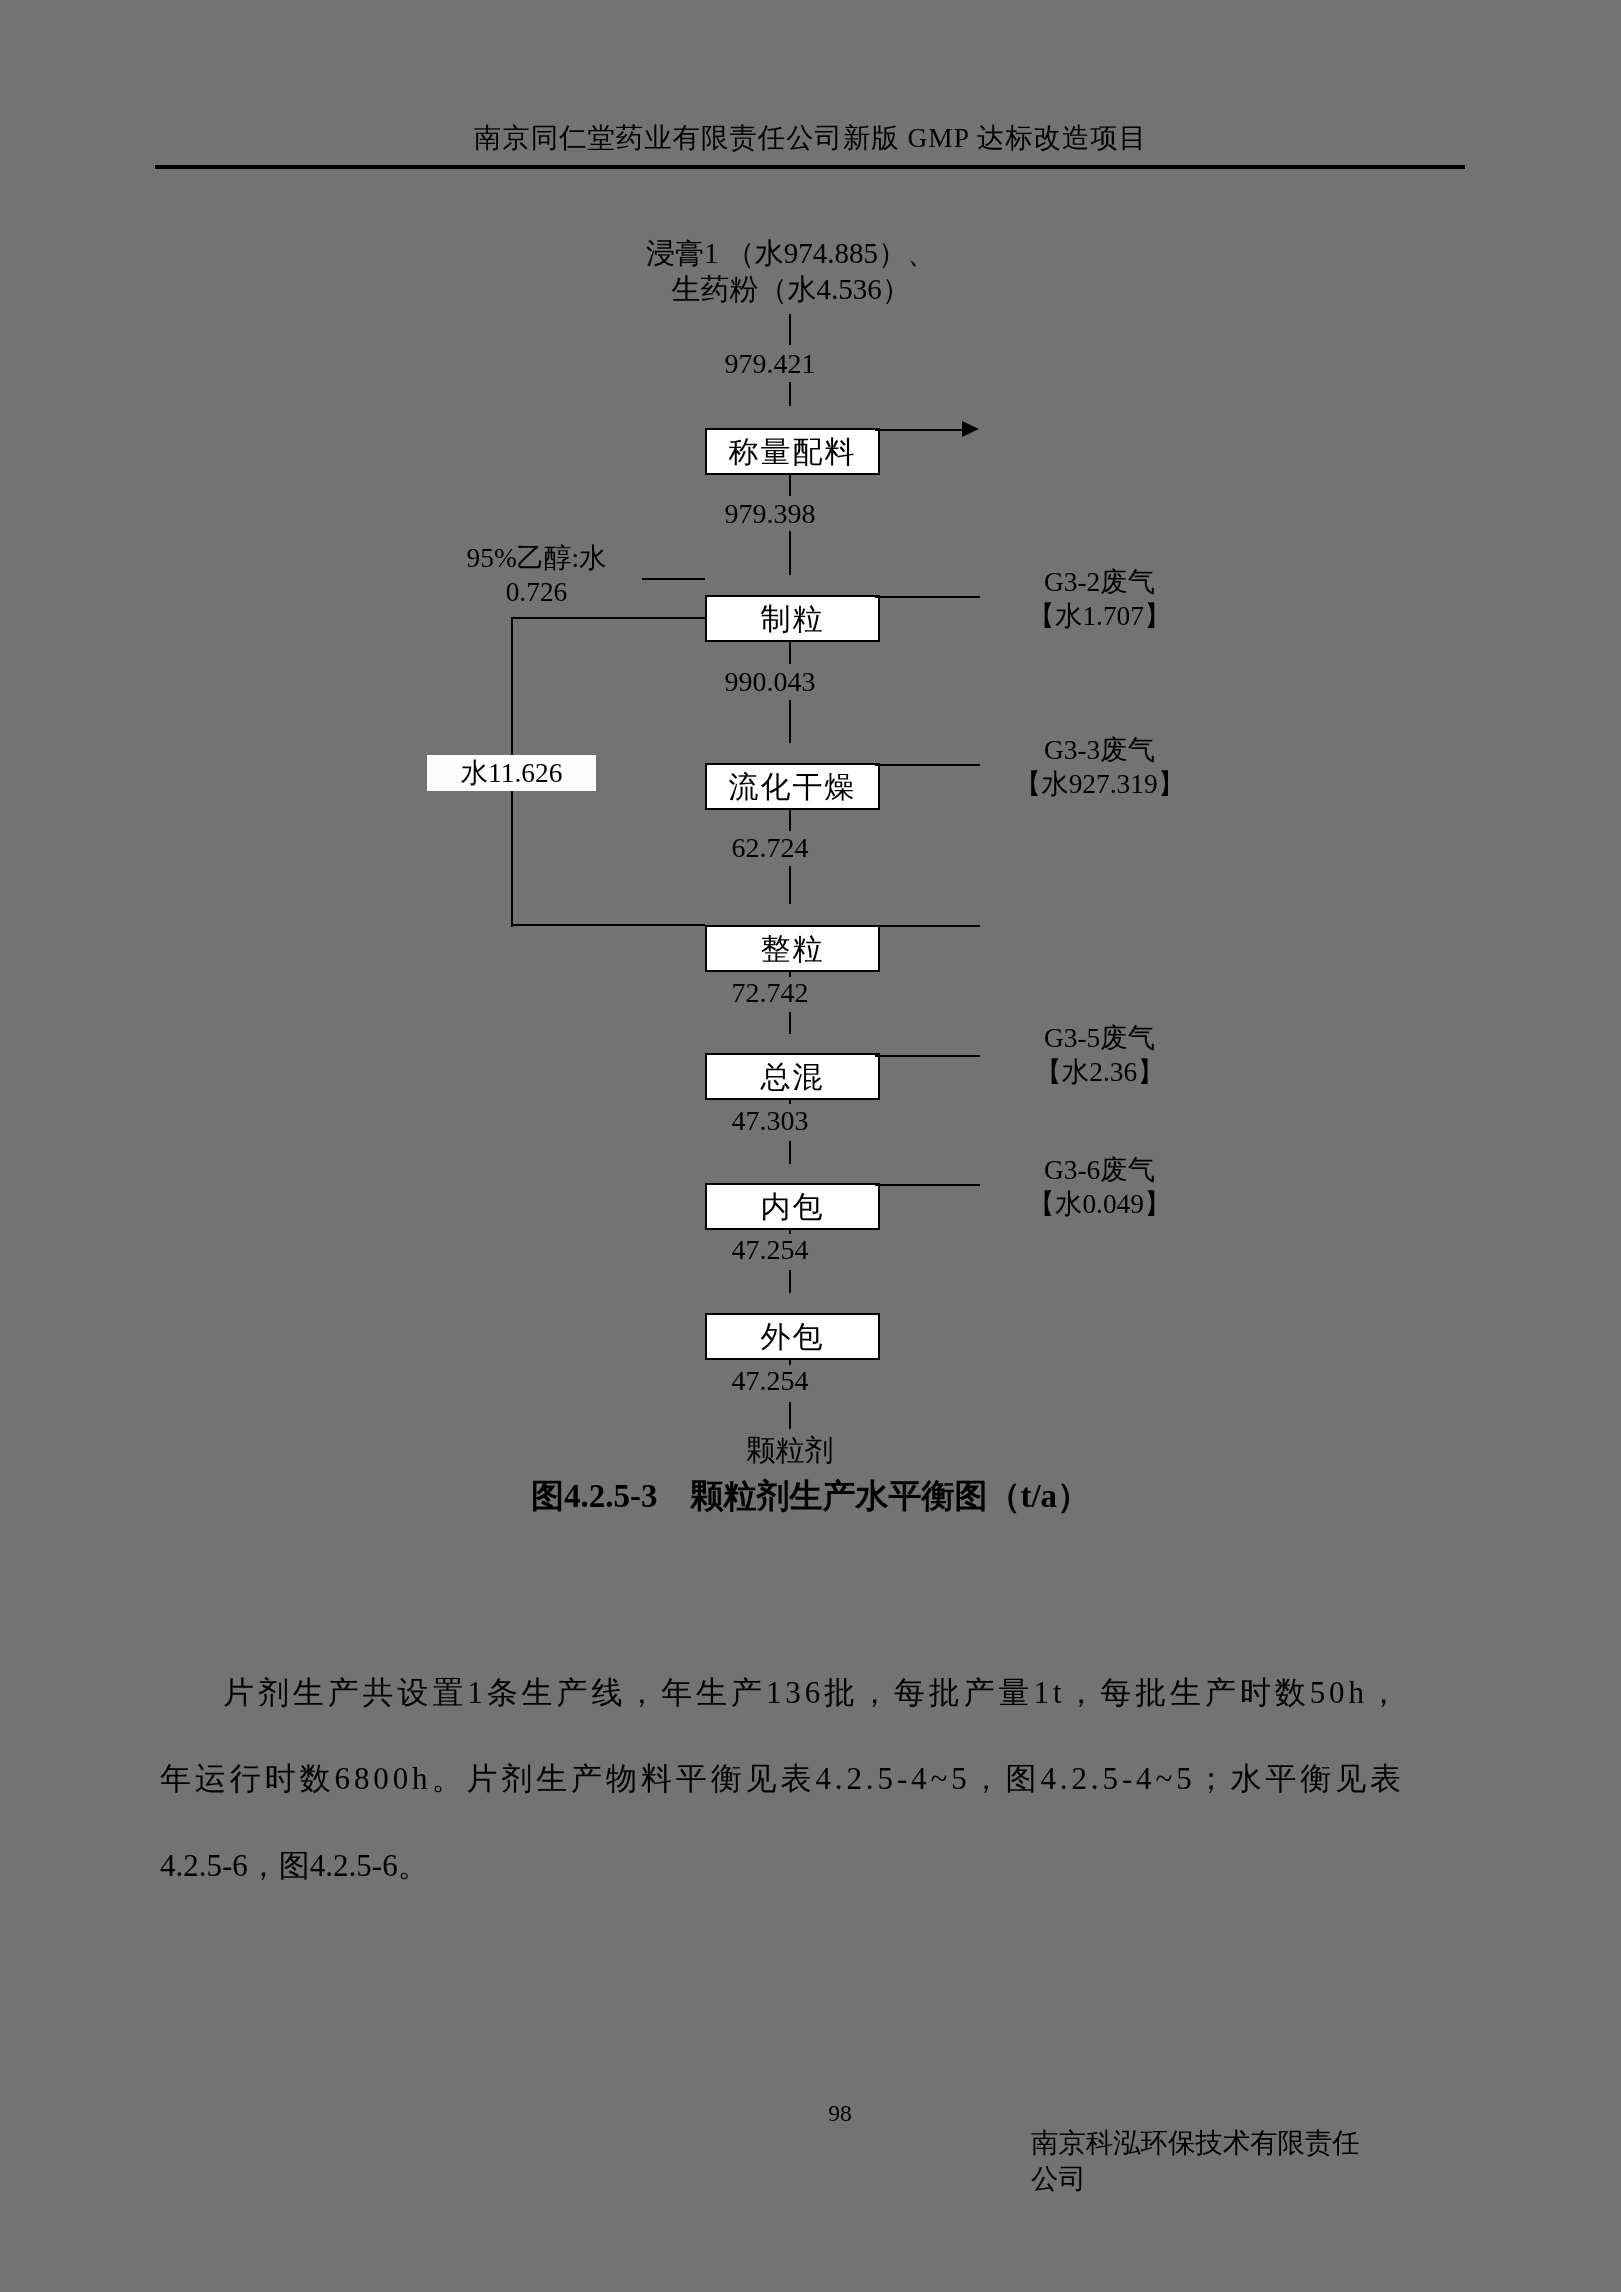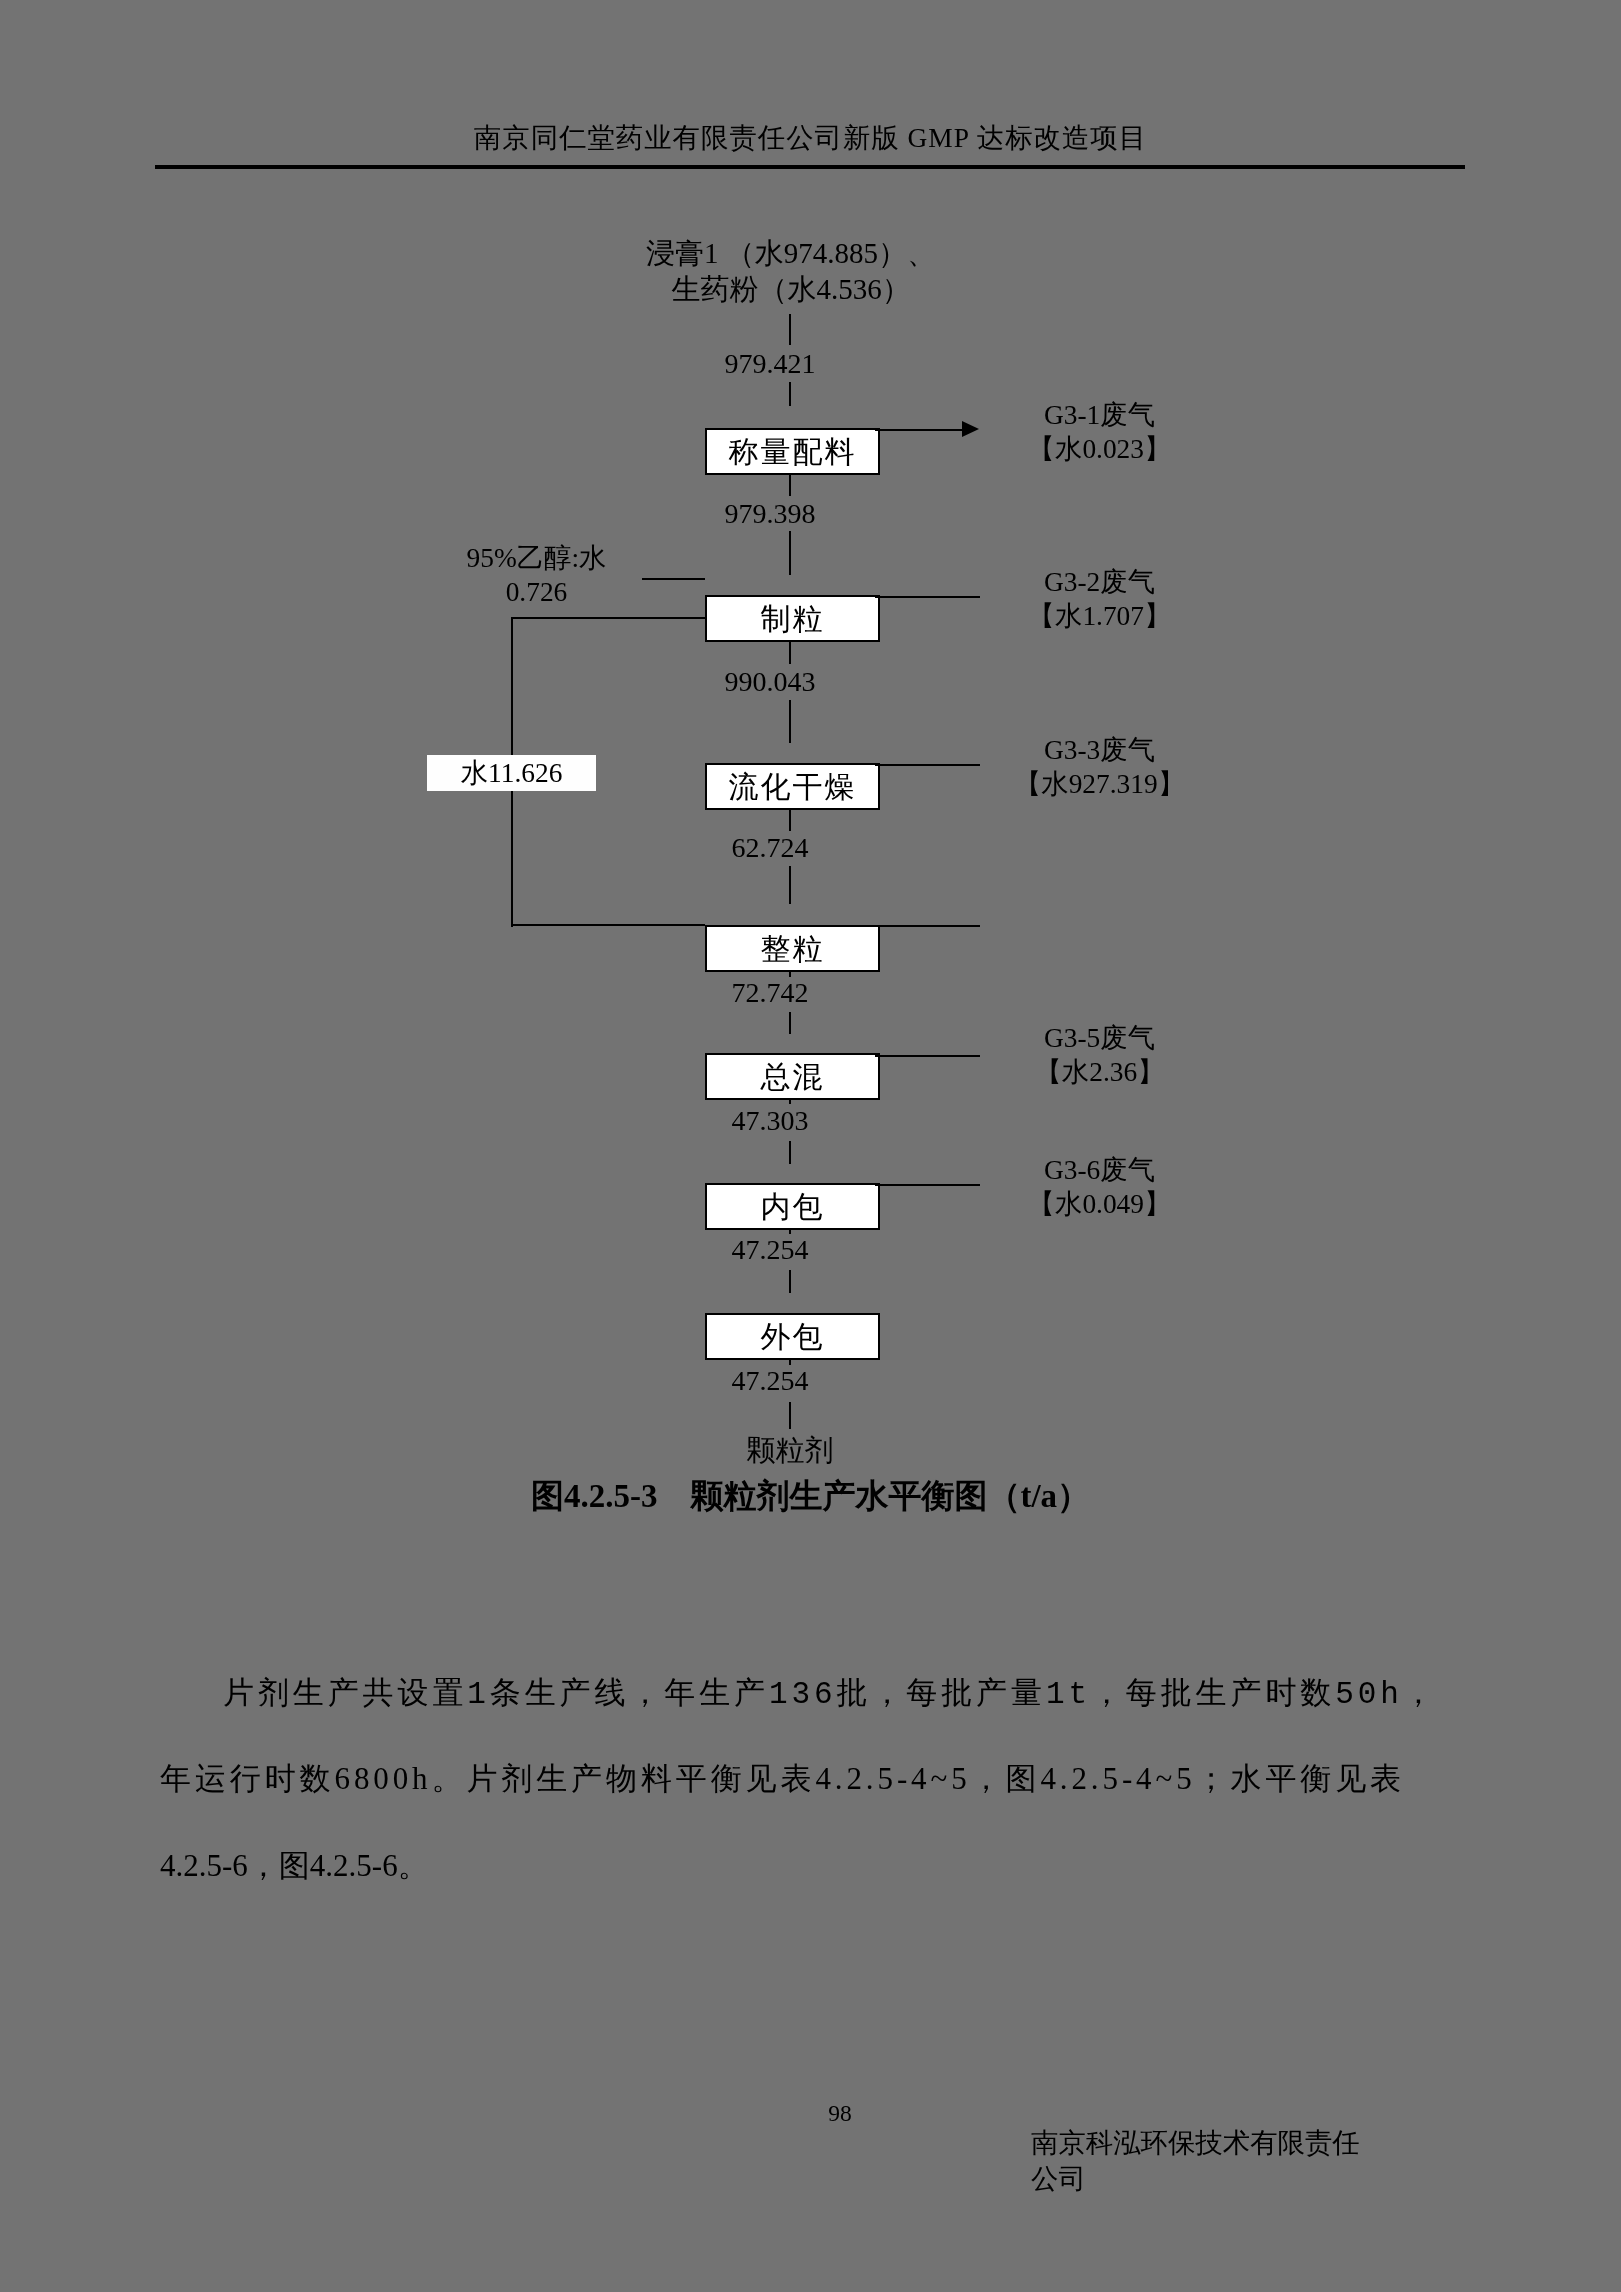--- a/index.html
+++ b/index.html
@@ -34,21 +34,21 @@
     border-bottom:8.8px solid transparent;
   }
   .src{left:497px;width:588px;font-size:29px;line-height:36px;text-align:center;}
   .ethanol{left:431px;width:211px;font-size:27.4px;line-height:34px;text-align:center;}
   .waterlbl{left:427px;width:169px;font-size:27.4px;text-align:center;background:#fefefe;}
   .product{left:692px;width:196px;font-size:29px;text-align:center;}
   .caption{left:0;top:1474px;width:1621px;font-size:33px;font-weight:bold;text-align:center;}
   .heading{left:160px;top:1608px;font-size:32px;font-weight:bold;}
   .para{left:160px;width:1313px;font-size:31px;white-space:nowrap;}
   .ls{letter-spacing:3.9px;}
-  .indent{padding-left:63px;font-family:Liberation Mono, monospace;}
+  .indent{padding-left:63px;}
   .pageno{left:0;top:2100px;width:1680px;font-size:23.5px;text-align:center;}
   .footer-co{left:1031px;top:2125px;width:353px;font-size:27.4px;}
 </style>
 </head>
 <body>
 
 <div class="page">
 
   <div class="abs ctr header-title">南京同仁堂药业有限责任公司新版 GMP 达标改造项目</div>
   <div class="abs header-rule"></div>
@@ -93,24 +93,20 @@
   <div class="abs fbox" style="top:1293px">外包</div>
 
   <div class="abs hline" style="top:429px;left:875px;width:87px"></div>
   <div class="abs arrowhead" style="top:421px;left:962px"></div>
   <div class="abs hline" style="top:596px;left:875px;width:105px"></div>
   <div class="abs hline" style="top:764px;left:875px;width:105px"></div>
   <div class="abs hline" style="top:925px;left:875px;width:105px"></div>
   <div class="abs hline" style="top:1055px;left:875px;width:105px"></div>
   <div class="abs hline" style="top:1184px;left:875px;width:105px"></div>
 
-  <div class="abs emis" style="top:398px">
-    <div>G3-1废气</div>
-    <div>【水0.023】</div>
-  </div>
   <div class="abs emis" style="top:565px">
     <div>G3-2废气</div>
     <div>【水1.707】</div>
   </div>
   <div class="abs emis" style="top:733px">
     <div>G3-3废气</div>
     <div>【水927.319】</div>
   </div>
   <div class="abs emis" style="top:1021px">
     <div>G3-5废气</div>

